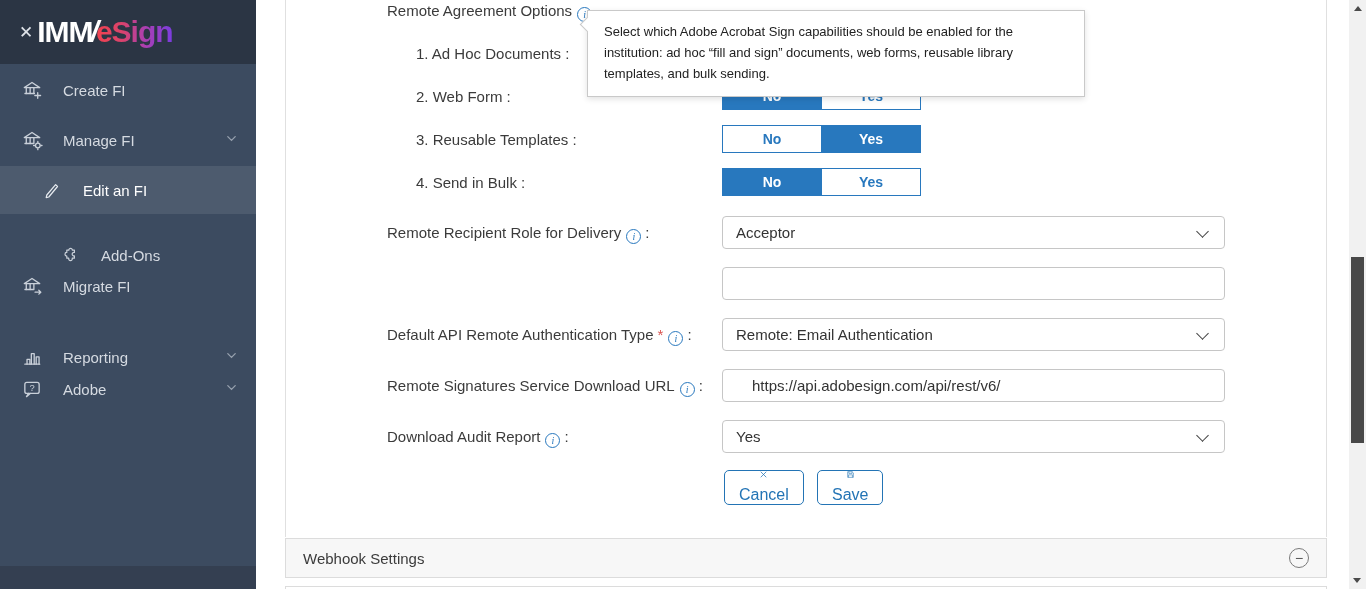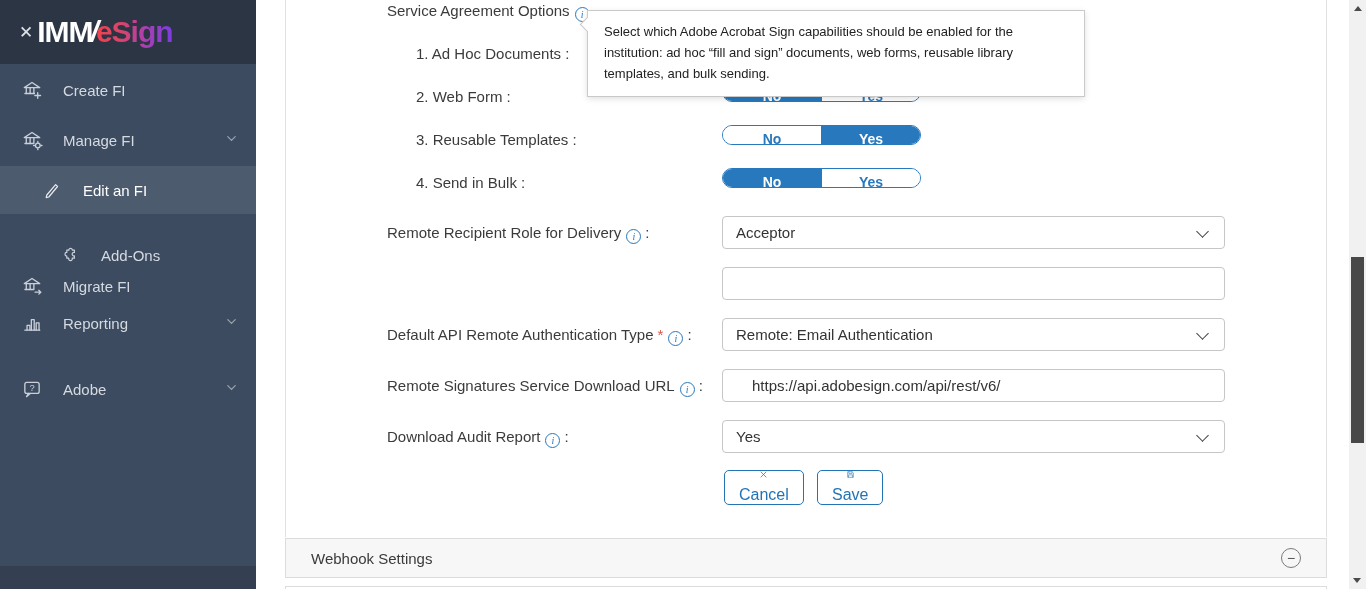--- a/index.html
+++ b/index.html
@@ -27,22 +27,22 @@
   
   #panel { position:absolute; left:285px; top:0; width:1042px; height:537px; background:#fff;
            border-left:1px solid #e0e0e0; border-right:1px solid #e0e0e0; }
   .f-label { position:absolute; font-size:15px; color:#3b3b3b; white-space:nowrap; }
   .req { color:#d9534f; margin-left:4px; }
   .info { display:inline-block; width:15px; height:15px; border:1px solid #2878be; border-radius:50%;
           color:#2878be; font-size:10px; line-height:13px; text-align:center; font-style:italic;
           font-family:"Liberation Serif", serif; vertical-align:-2px; margin-left:5px; cursor:pointer; }
   .colon { margin-left:4px; }
 
-  .toggle { position:absolute; left:436px; width:199px; height:20px; display:flex;
-            border:1px solid #2878be; border-radius:12px; overflow:hidden; background:#fff; cursor:pointer; }
+  .toggle { position:absolute; left:436px; width:199px; height:28px; display:flex;
+            border:1px solid #2878be; border-radius:0; overflow:hidden; background:#fff; cursor:pointer; }
   .t-half { flex:1; text-align:center; font-size:14px; font-weight:bold; color:#2878be; line-height:26px; background:#fff; }
   .t-half.on { background:#2878be; color:#fff; }
   .t-half:first-child { border-right:1px solid #2878be; }
   .t-half.on:first-child { border-right:1px solid #2878be; }
 
   .ctl { position:absolute; left:436px; width:503px; height:33px; border:1px solid #c6c6c6; border-radius:4px;
          background:#fff; font-size:15px; color:#333; }
   .select { line-height:31px; padding-left:13px; cursor:pointer; }
   .select .chev { position:absolute; right:17px; top:10px; width:9px; height:9px;
                   border-right:1.6px solid #3f3f3f; border-bottom:1.6px solid #3f3f3f; transform:rotate(45deg); }
@@ -57,21 +57,21 @@
 
   
   .btn { position:absolute; top:470px; height:35px; display:inline-flex; align-items:center; gap:8px;
          padding:0 14px; background:#fff; border:1px solid #2374b5; border-radius:5px;
          color:#2374b5; font-size:16px; cursor:pointer; font-family:"Liberation Sans", sans-serif;flex-direction:column; }
   #btn-cancel { left:438px; }
   #btn-save { left:531px; }
 
   
   #webhook { position:absolute; left:285px; top:538px; width:1042px; height:40px; background:#f7f7f7;
-             border:1px solid #dcdcdc; display:flex; align-items:center; padding:0 25px; cursor:pointer; }
+             border:1px solid #dcdcdc; display:flex; align-items:center; padding:0 17px; cursor:pointer; }
   #webhook .wh-title { font-size:15px; color:#3b3b3b; }
   #webhook .minus { margin-left:auto; width:20px; height:20px; border:1px solid #7a7a7a; border-radius:50%;
                     display:flex; align-items:center; justify-content:center; color:#555; font-size:14px; line-height:1; }
   #next-section { position:absolute; left:285px; top:586px; width:1042px; height:3px; background:#fff;
                   border:1px solid #dcdcdc; border-bottom:none; }
 
   
   #scrollbar { position:absolute; left:1349px; top:0; width:17px; height:589px; background:#f1f1f1; }
   .sb-arrow-up { width:0; height:0; border-left:4px solid transparent; border-right:4px solid transparent;
                  border-bottom:5px solid #4a4a4a; margin:6px auto 0; }
@@ -145,21 +145,21 @@
         <svg width="22" height="22" viewBox="0 0 20 20" fill="none" stroke="#c9d0d9" stroke-width="1.2" stroke-linecap="round" stroke-linejoin="round">
           <path d="M3 7.8 L10 3.2 L17 7.8 Z"></path>
             <path d="M4.8 7.8v5.4M8.3 7.8v5.4M11.7 7.8v5.4"></path>
             <path d="M3.6 13.2h7.6"></path>
           <path d="M12.8 15.6h5.2m0 0l-1.8-1.8m1.8 1.8l-1.8 1.8"></path>
         </svg>
       </span>
       <span class="s-label">Migrate FI</span>
     </div>
 
-    <div class="side-item" style="top:298px;height:50px;">
+    <div class="side-item" style="top:332px;height:50px;">
       <span class="s-icon">
         <svg width="22" height="22" viewBox="0 0 20 20" fill="none" stroke="#c9d0d9" stroke-width="1.2" stroke-linecap="round" stroke-linejoin="round">
           <path d="M3.5 16.5h13.5"></path>
             <path d="M5.5 16.5v-4.4h2.6v4.4"></path>
             <path d="M9.4 16.5V7h2.6v9.5"></path>
             <path d="M13.8 16.5v-6.6h2.6v6.6"></path>
         </svg>
       </span>
       <span class="s-label">Reporting</span>
       <span class="s-chev">
@@ -184,21 +184,21 @@
           </svg>
       </span>
     </div>
 
     <div id="sidebar-bottom"></div>
   </nav>
 
   <section id="panel">
 
     <div class="f-label" style="left:101px;top:2px;">
-      <span>Service Agreement Options</span><span class="info">i</span>
+      <span>Remote Agreement Options</span><span class="info">i</span>
     </div>
 
     <div class="f-label" style="left:130px;top:45px;">1. Ad Hoc Documents :</div>
 
     <div class="f-label" style="left:130px;top:88px;">2. Web Form :</div>
     <div class="toggle" style="top:82px;">
       <span class="t-half t-no on">No</span>
       <span class="t-half t-yes">Yes</span>
     </div>
 

